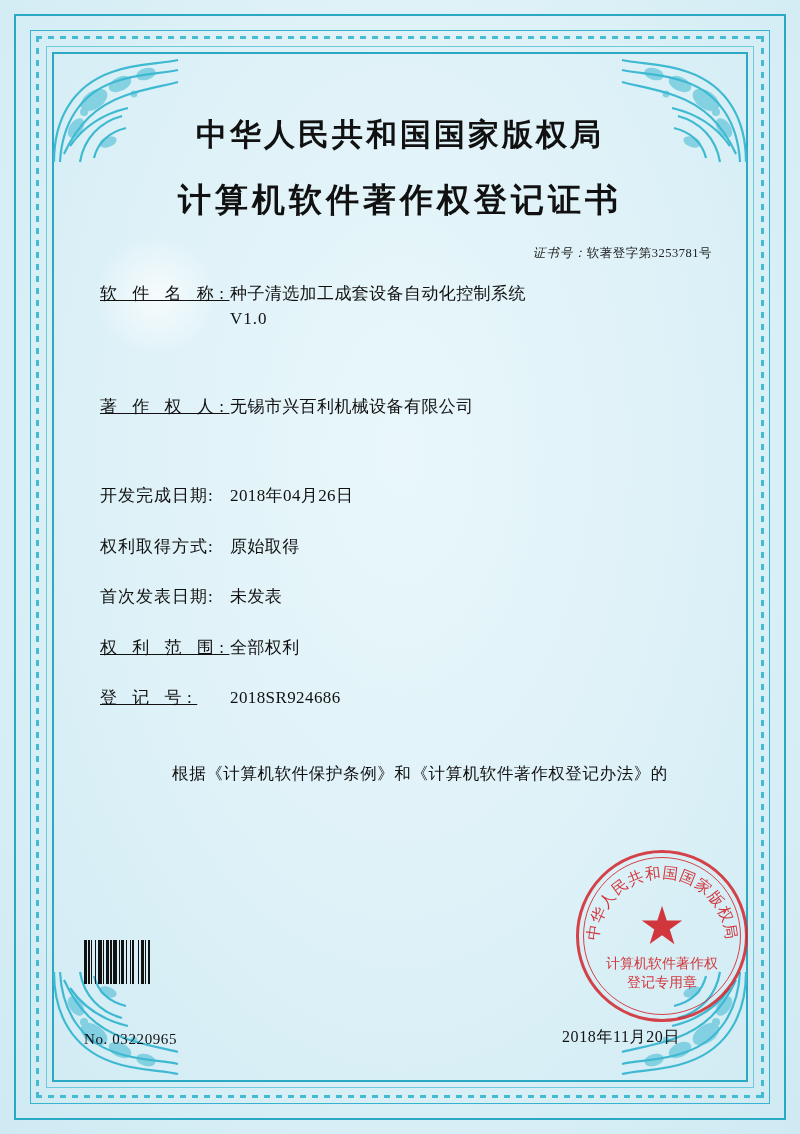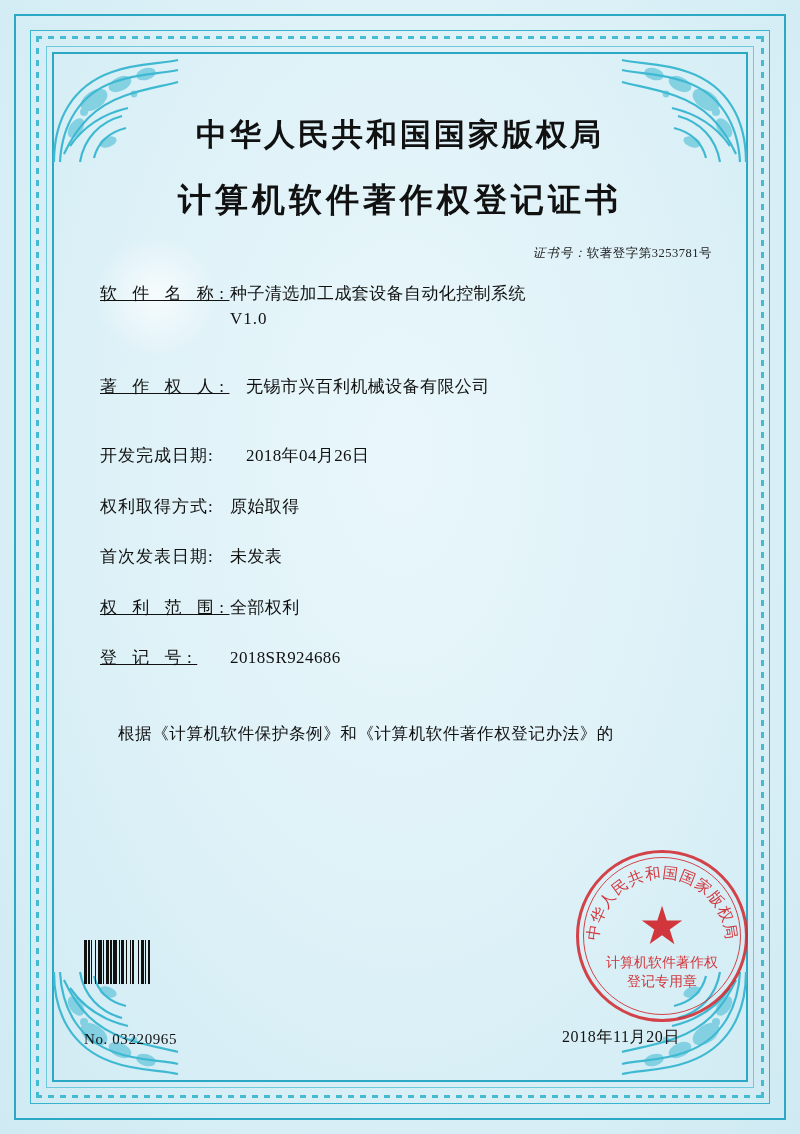--- a/index.html
+++ b/index.html
@@ -120,32 +120,32 @@
   .field-value{
     flex:1;
     letter-spacing:.4px;
     line-height:1.45;
   }
   .field-value .ver{
     display:block;
     font-family:"Liberation Serif", serif;
     letter-spacing:1px;
   }
-  .gap-lg{margin-top:44px;gap:16px;}
+  .gap-lg{margin-top:64px;}
   .gap-md{margin-top:26px;}
 
   .statement{
     margin-top:46px;
     font-size:16.5px;
     color:#111;
     line-height:2.05;
     padding-left:6px;
     letter-spacing:.6px;
   }
-  .statement .indent{display:block;text-indent:34px;}
+  .statement .indent{display:block;text-indent:34px;text-align:center;}
 
   
   .barcode{
     position:absolute;
     left:84px;bottom:150px;
     width:128px;height:44px;
     display:flex;
     align-items:flex-end;
     gap:0;
   }
@@ -191,21 +191,21 @@
     opacity:.9;
   }
   .seal-bottom{
     position:absolute;
     left:0;right:0;bottom:30px;
     text-align:center;
     color:#d2232a;
     font-size:14px;
     line-height:1.35;
     opacity:.9;
-    font-family:Liberation Mono, monospace;
+    font-family:Liberation Sans, sans-serif;
   }
 
   .footer-no{
     position:absolute;
     left:84px;bottom:86px;
     font-size:15px;
     color:#111;
     letter-spacing:.6px;
   }
   .footer-date{

